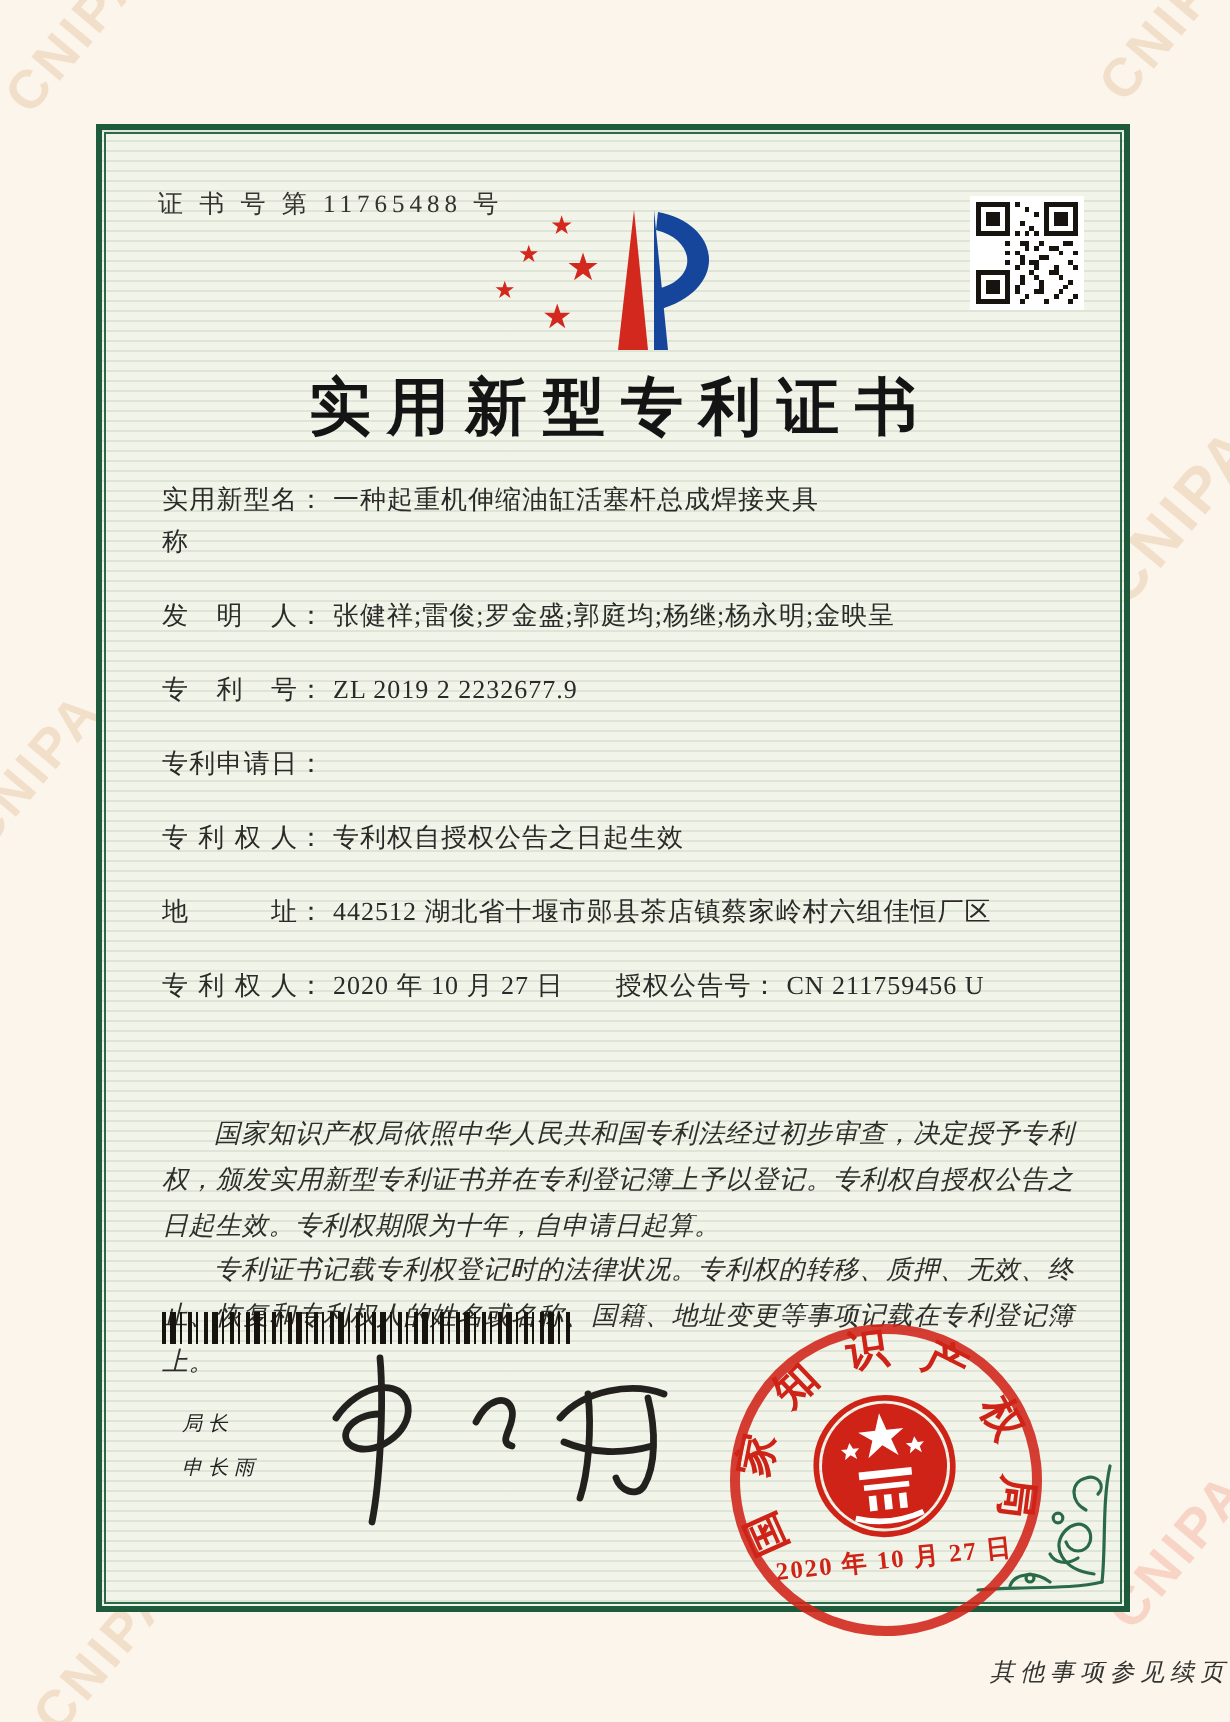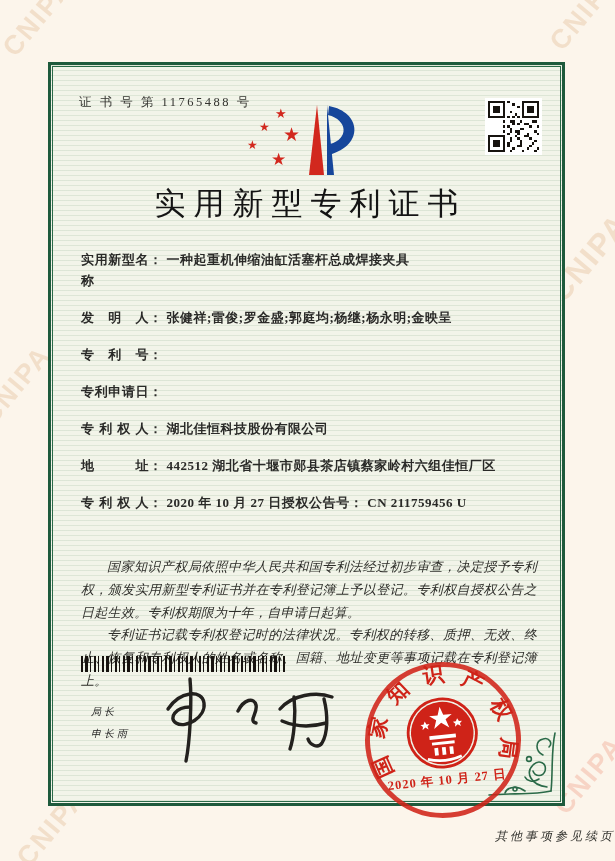--- a/index.html
+++ b/index.html
@@ -57,34 +57,34 @@
   
   .qr {
     position:absolute; right:20px; top:33px;
     width:57px; height:57px; background:#fff; padding:3px;
   }
   .qr svg { width:100%; height:100%; shape-rendering:crispEdges; }
 
   
   .title {
     position:absolute; top:118px; left:0; width:100%;
-    text-align:center; font-size:31px; font-weight:normal;
+    text-align:center; font-size:31px; font-weight:bold;
     letter-spacing:8px; padding-left:8px; color:#141414;
   }
 
   
-  .fields { position:absolute; left:30px; right:24px; top:184px; font-size:13px;font-weight:bold; }
+  .fields { position:absolute; left:30px; right:24px; top:174px; font-size:13px; }
   .frow { display:flex; line-height:21px; margin-bottom:16px; letter-spacing:0.5px; }
   .frow .lbl {
     display:inline-block; width:68px; text-align:justify; text-align-last:justify;
     flex:0 0 auto;
   }
   .frow .colon { flex:0 0 auto; margin-right:4px; }
   .frow .val { flex:1 1 auto; }
-  .grant-pair2 { display:flex; }
+  .grant-pair2 { margin-left:26px; display:flex; }
 
   
   .paras {
     position:absolute; left:30px; right:25px; top:443px;
     font-size:13px; line-height:1.75; text-align:justify;
     font-style:italic; letter-spacing:0.3px; color:#2e2e2a;margin-top:48px;
   }
   .paras p { text-indent:2em; }
 
   
@@ -236,29 +236,30 @@
         <span class="val">一种起重机伸缩油缸活塞杆总成焊接夹具</span>
     </div>
     <div class="frow">
       <span class="lbl">发明人</span>
         <span class="colon">：</span>
         <span class="val">张健祥;雷俊;罗金盛;郭庭均;杨继;杨永明;金映呈</span>
     </div>
     <div class="frow">
       <span class="lbl">专利号</span>
         <span class="colon">：</span>
+        <span class="val">ZL 2019 2 2232677.9</span>
     </div>
     <div class="frow">
       <span class="lbl">专利申请日</span>
         <span class="colon">：</span>
     </div>
     <div class="frow">
       <span class="lbl">专利权人</span>
         <span class="colon">：</span>
-        <span class="val">湖北佳恒科技股份有限公司</span>
+        <span class="val">专利权自授权公告之日起生效</span>
     </div>
     <div class="frow">
       <span class="lbl">地址</span>
         <span class="colon">：</span>
         <span class="val">442512 湖北省十堰市郧县茶店镇蔡家岭村六组佳恒厂区</span>
     </div>
     <div class="frow">
       <span class="lbl">专利权人</span>
         <span class="colon">：</span>
         <span>2020 年 10 月 27 日</span>

